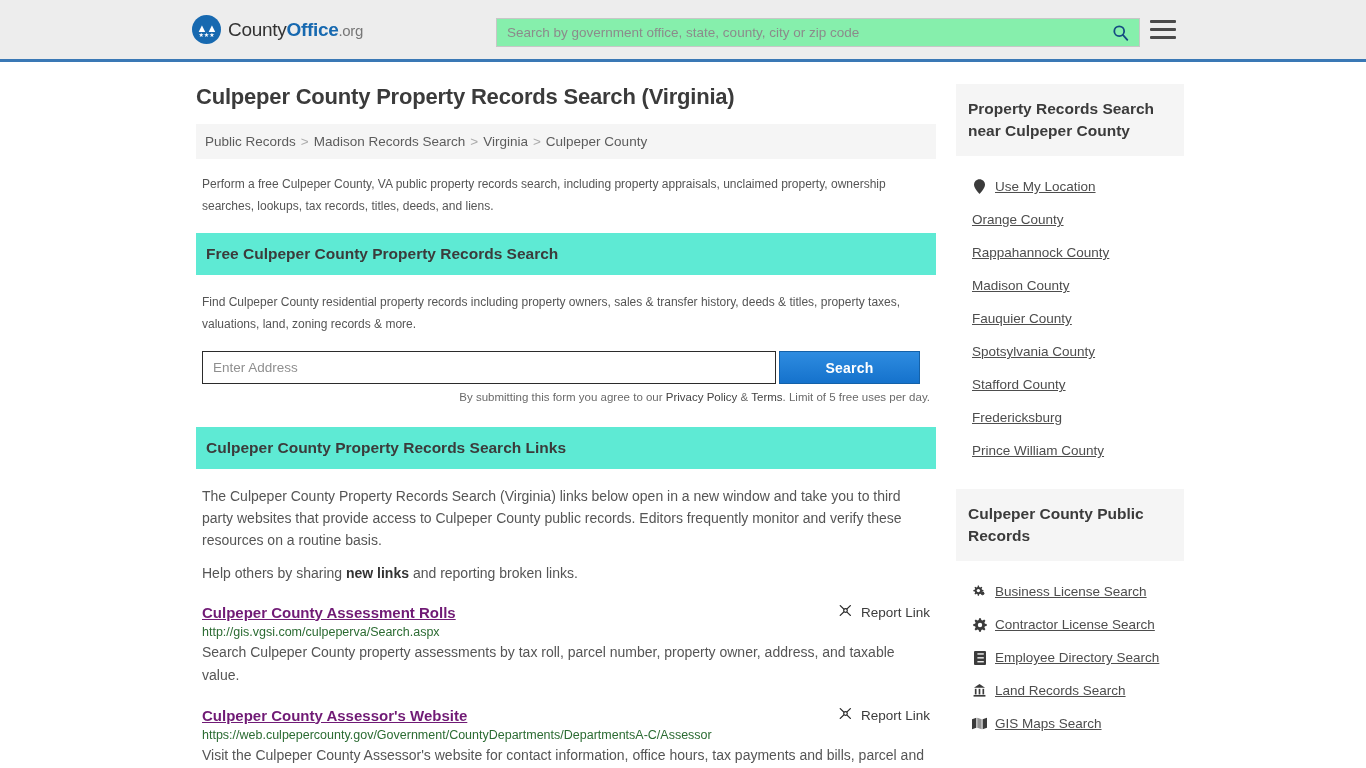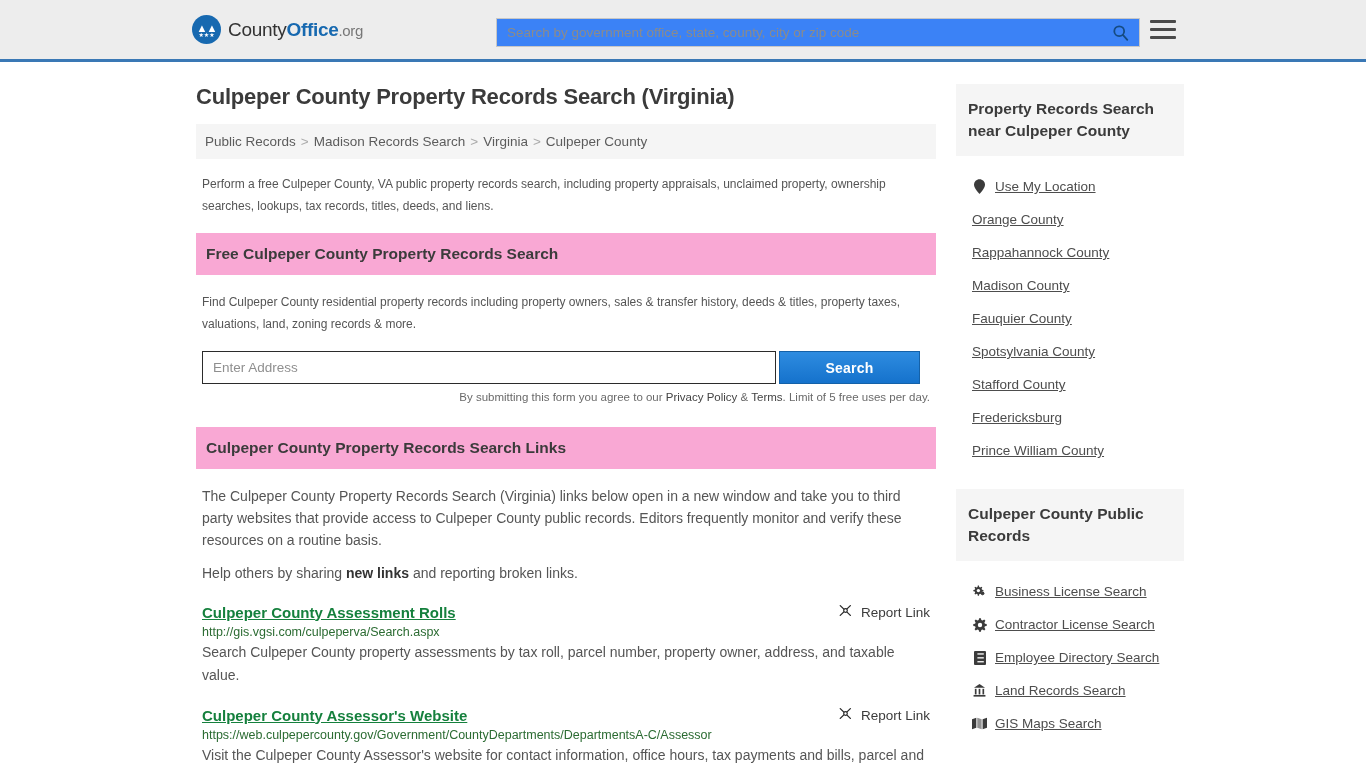--- a/index.html
+++ b/index.html
@@ -61,21 +61,21 @@
   .logo-text .t1 { color: #333; }
   .logo-text .t2 { color: #1769b0; font-weight: bold; }
   .logo-text .t3 { color: #777; font-size: 15px; }
 
   .header-search {
     position: absolute;
     left: 496px;
     top: 18px;
     width: 644px;
     height: 29px;
-    background: #3b82f6;
+    background: #86efac;
     border: 1px solid #c7c7c7;
     display: flex;
     align-items: center;
   }
   .header-search input {
     flex: 1;
     border: 0;
     outline: none;
     height: 100%;
     padding: 0 10px;
@@ -143,21 +143,21 @@
 
   p.body-text {
     font-size: 12px;
     line-height: 22px;
     color: #555;
     margin: 0 0 16px 0;
     padding: 0 6px;
   }
 
   .section-head {
-    background: #f9a8d4;
+    background: #5eead4;
     padding: 12px 10px;
     font-size: 15.5px;
     font-weight: bold;
     color: #3b3b3b;
     margin-bottom: 16px;
   }
 
   
   .addr-form {
     display: flex;
@@ -218,21 +218,21 @@
     margin-bottom: 19px;
   }
   .result-top {
     display: flex;
     align-items: center;
     justify-content: space-between;
   }
   .result-title {
     font-size: 15px;
     font-weight: bold;
-    color: #15803d;
+    color: #701a75;
     text-decoration: underline;
     cursor: pointer;
   }
   .report-link {
     display: flex;
     align-items: center;
     gap: 8px;
     font-size: 13.5px;
     color: #3b3b3b;
     cursor: pointer;

